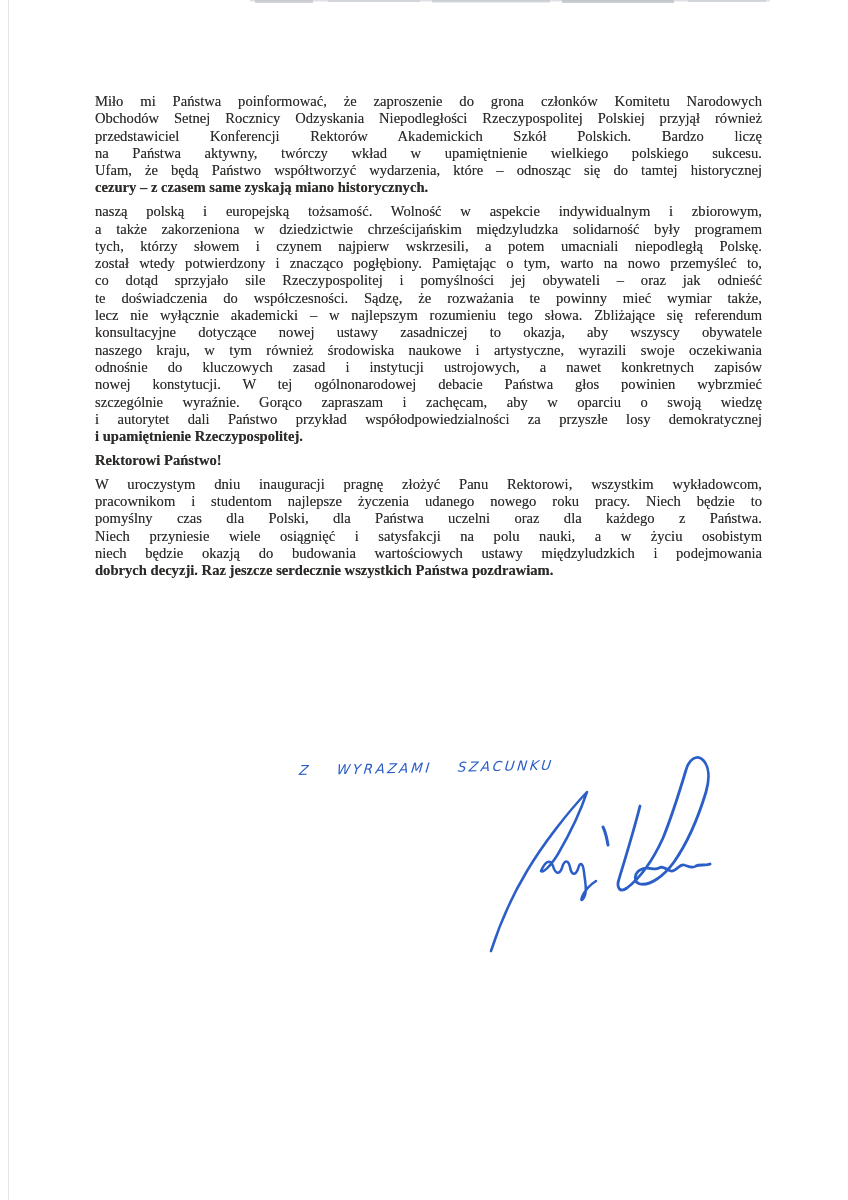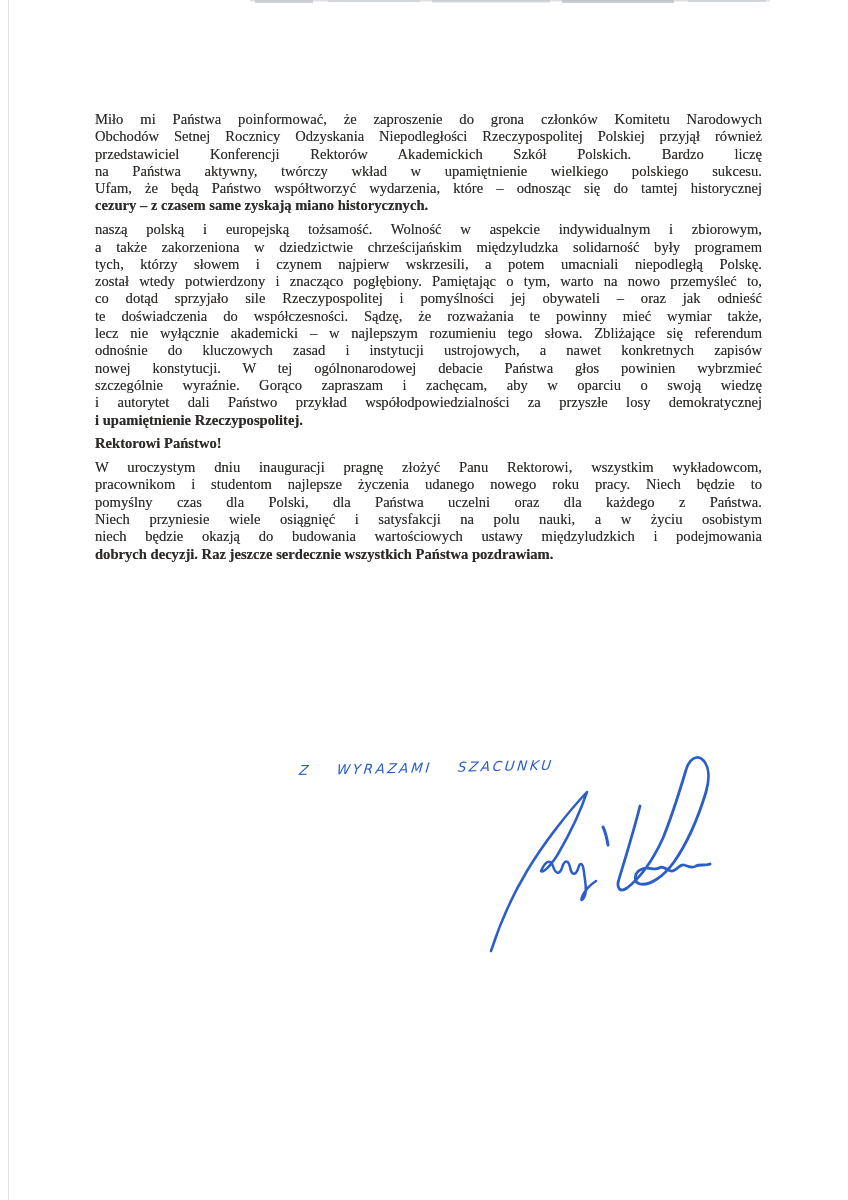--- a/index.html
+++ b/index.html
@@ -28,21 +28,21 @@
     position: absolute;
     left: 0;
     top: 0;
     width: 848px;
     height: 8px;
   }
   
   .letter {
     position: absolute;
     left: 95px;
-    top: 111px;
+    top: 93px;
     width: 667px;
     color: #2d2b29;
     font-size: 14.6px;
     line-height: 17.3px;
     text-shadow: 0 0 0.4px rgba(45,43,41,0.55);
   }
   .para {
     margin: 0 0 6.5px 0;
   }
   .jline {
@@ -109,20 +109,22 @@
         <div class="jline">cezury – z czasem same zyskają miano historycznych.</div>
       </div>
       <div class="para">
         <div class="jline">naszą polską i europejską tożsamość. Wolność w aspekcie indywidualnym i zbiorowym,</div>
         <div class="jline">a także zakorzeniona w dziedzictwie chrześcijańskim międzyludzka solidarność były programem</div>
         <div class="jline">tych, którzy słowem i czynem najpierw wskrzesili, a potem umacniali niepodległą Polskę.</div>
         <div class="jline">został wtedy potwierdzony i znacząco pogłębiony. Pamiętając o tym, warto na nowo przemyśleć to,</div>
         <div class="jline">co dotąd sprzyjało sile Rzeczypospolitej i pomyślności jej obywateli – oraz jak odnieść</div>
         <div class="jline">te doświadczenia do współczesności. Sądzę, że rozważania te powinny mieć wymiar także,</div>
         <div class="jline">lecz nie wyłącznie akademicki – w najlepszym rozumieniu tego słowa. Zbliżające się referendum</div>
+        <div class="jline">konsultacyjne dotyczące nowej ustawy zasadniczej to okazja, aby wszyscy obywatele</div>
+        <div class="jline">naszego kraju, w tym również środowiska naukowe i artystyczne, wyrazili swoje oczekiwania</div>
         <div class="jline">odnośnie do kluczowych zasad i instytucji ustrojowych, a nawet konkretnych zapisów</div>
         <div class="jline">nowej konstytucji. W tej ogólnonarodowej debacie Państwa głos powinien wybrzmieć</div>
         <div class="jline">szczególnie wyraźnie. Gorąco zapraszam i zachęcam, aby w oparciu o swoją wiedzę</div>
         <div class="jline">i autorytet dali Państwo przykład współodpowiedzialności za przyszłe losy demokratycznej</div>
         <div class="jline">i upamiętnienie Rzeczypospolitej.</div>
       </div>
       <div class="para">
         <div class="jline">Rektorowi Państwo!</div>
       </div>
       <div class="para">

